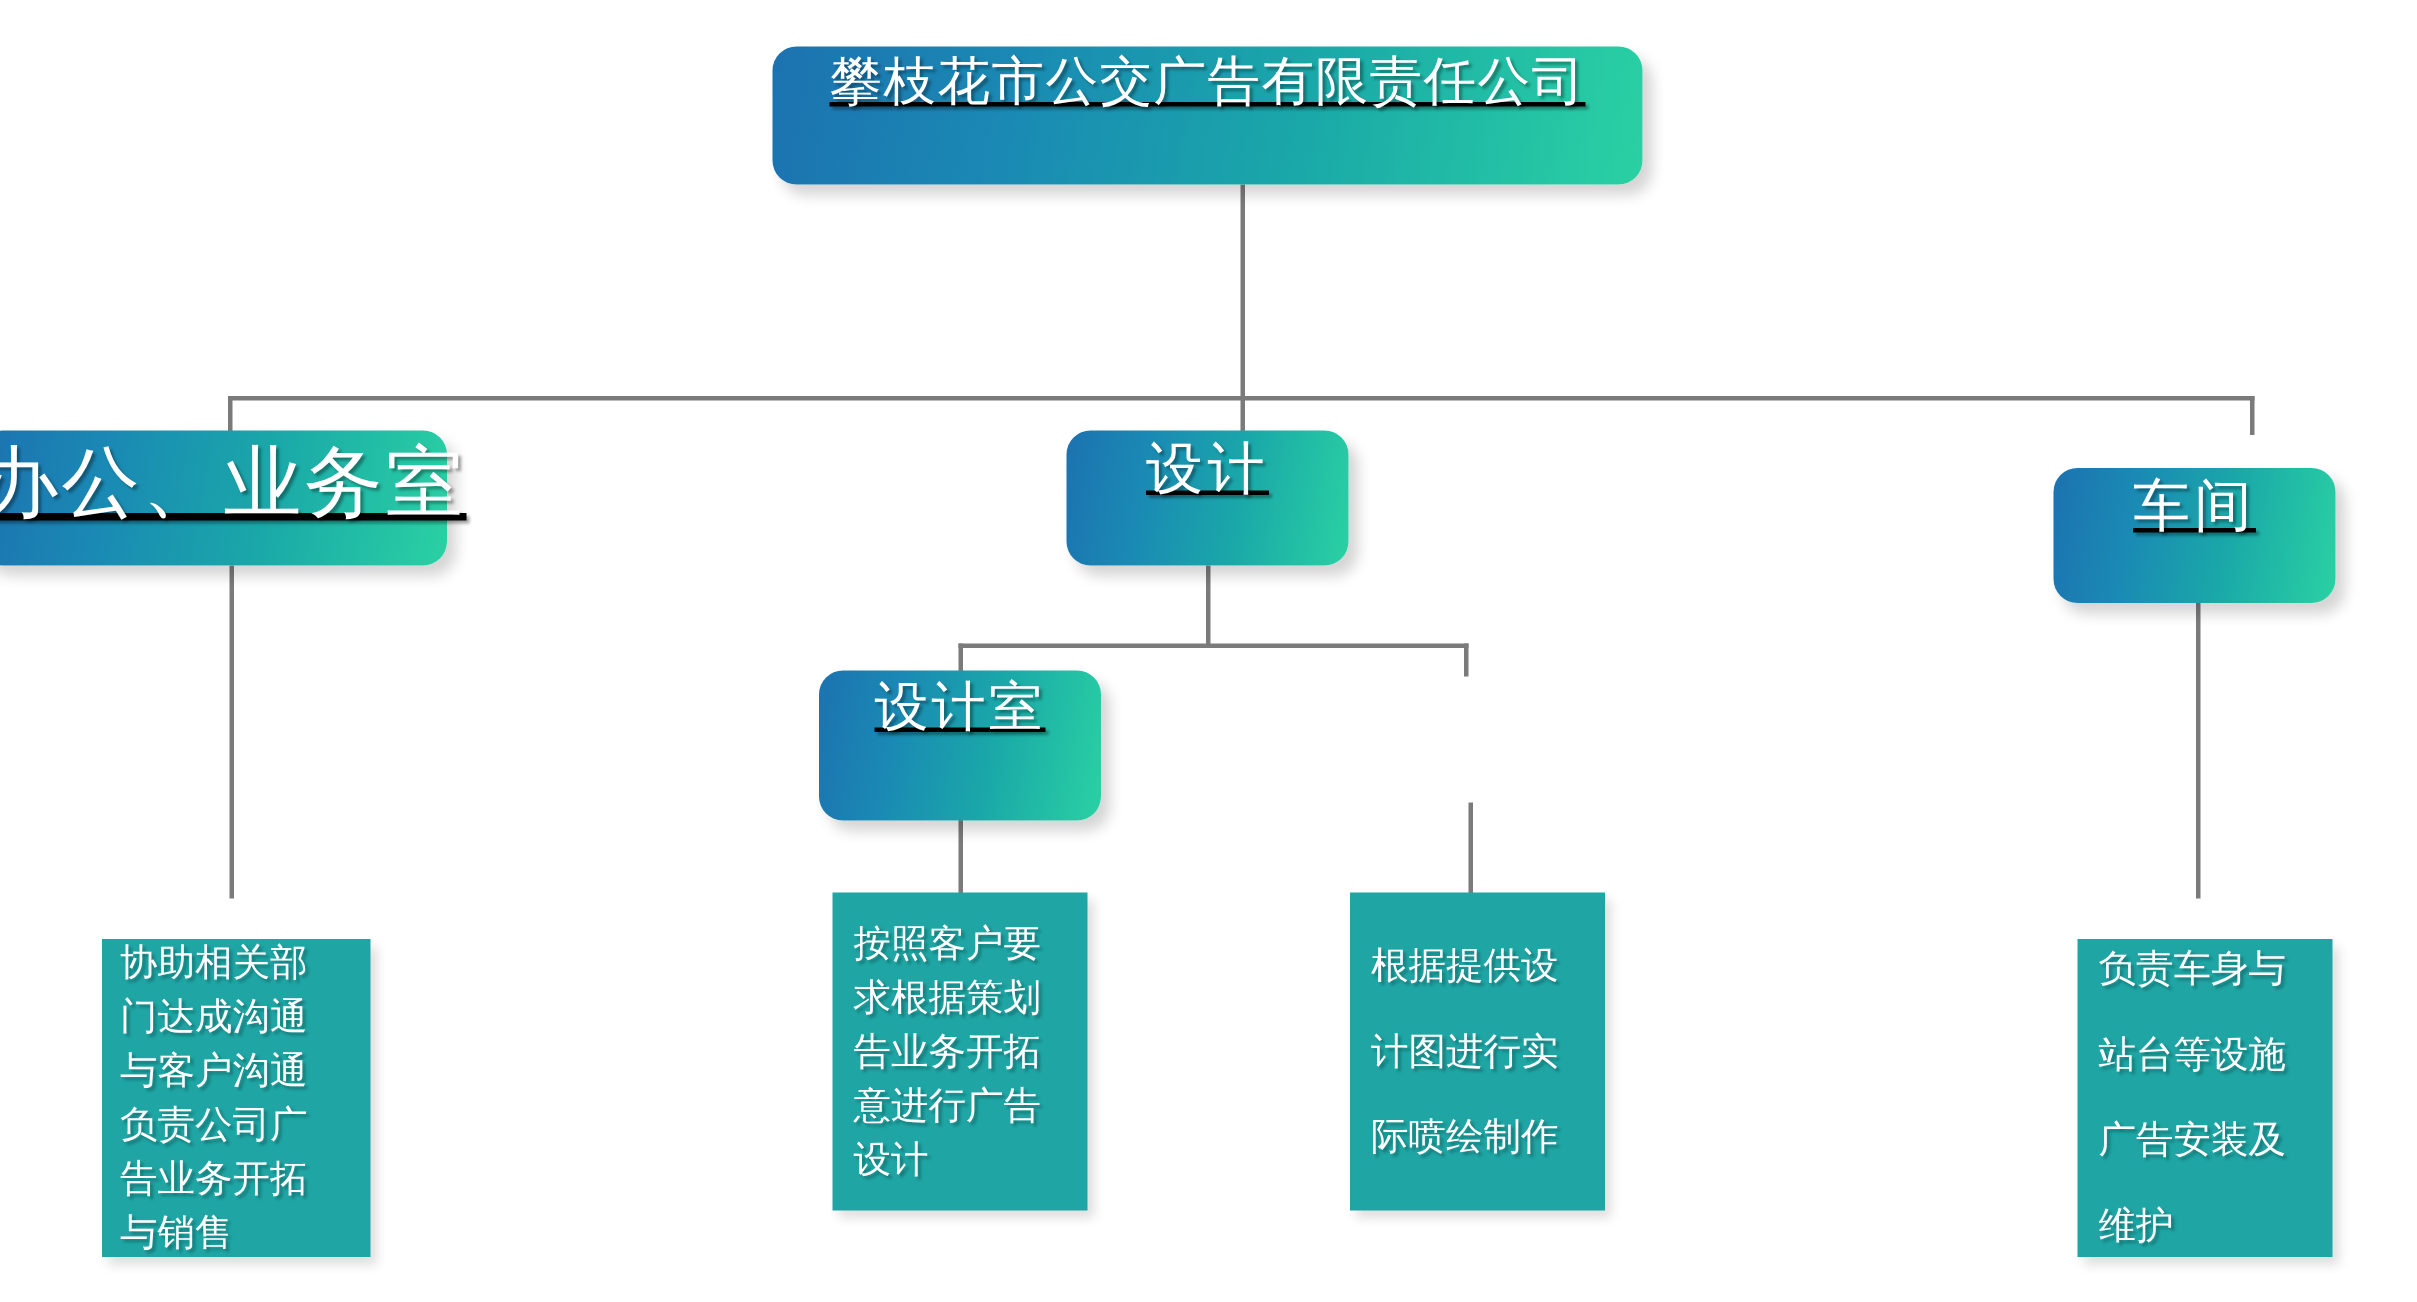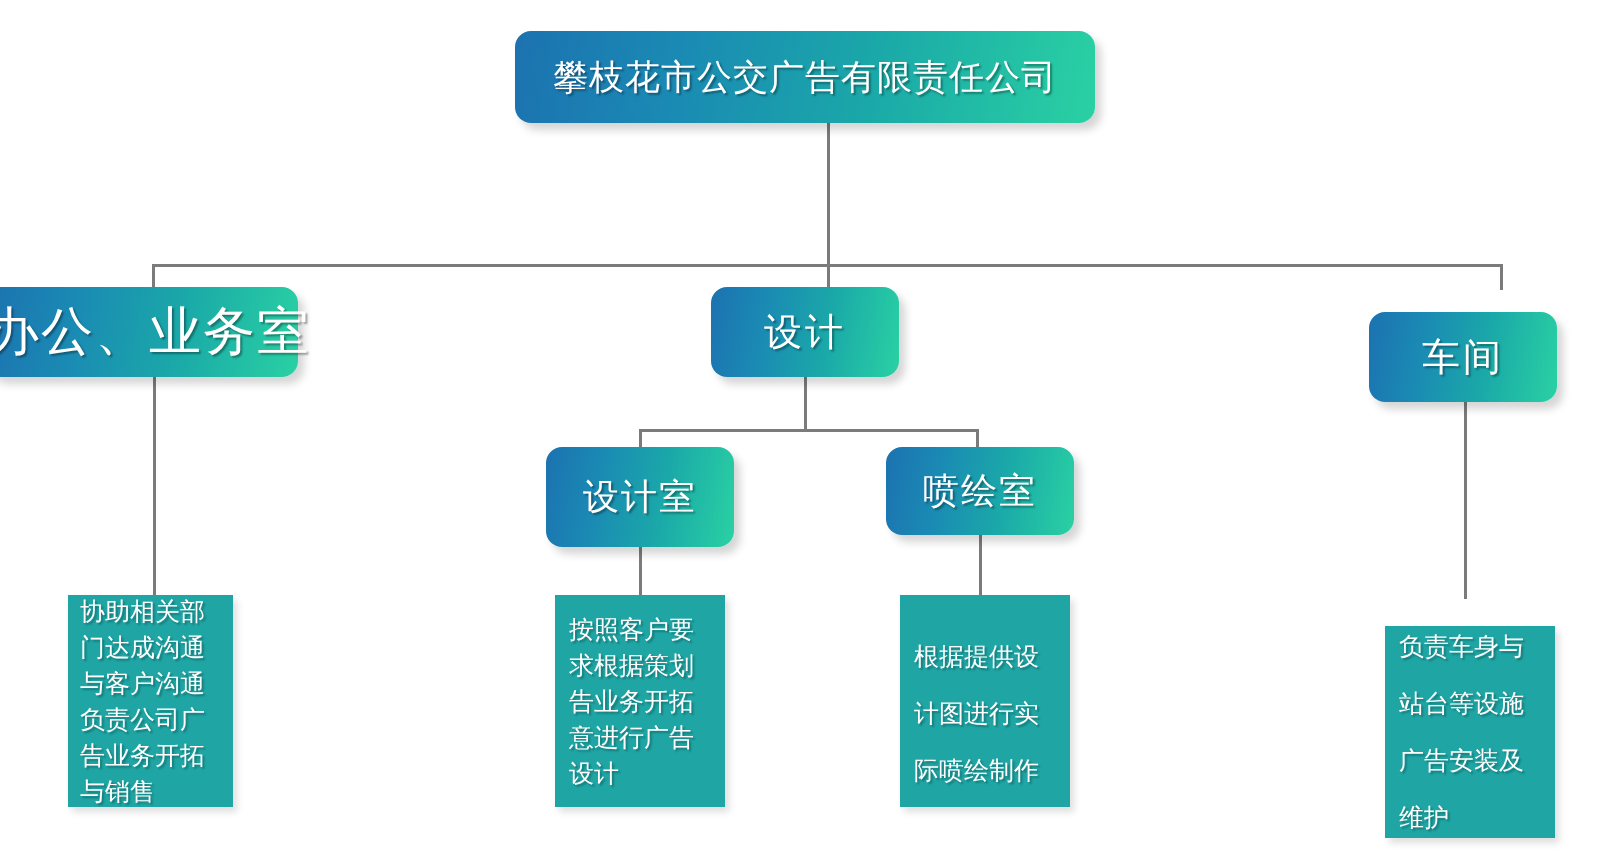--- a/index.html
+++ b/index.html
@@ -26,22 +26,23 @@
   .conn-v { width: 3px; }
   .conn-h { height: 3px; }
 
   
   .node {
     position: absolute;
     border-radius: 16px;
     background: linear-gradient(100deg, #1c72b0 0%, #1a8ab4 28%, #1aa9a8 62%, #2ad1a3 100%);
     box-shadow: 6px 7px 9px rgba(0,0,0,0.17);
     display: flex;
-    align-items: center;
+    align-items: flex-start;
     box-sizing: border-box;
+    text-decoration: underline;
   }
   .node-label {
     color: #ffffff;
     font-weight: 400;
     letter-spacing: 1px;
     white-space: nowrap;
     text-shadow: 2px 2px 2px rgba(0,0,0,0.35);
   }
 
   
@@ -117,23 +118,23 @@
   .desc-text {
     color: #ffffff;
     font-size: 25px;
     line-height: 36px;
     letter-spacing: 0px;
     text-shadow: 2px 2px 2px rgba(0,0,0,0.28);
     white-space: pre-line;
   }
   .desc-wide .desc-text { line-height: 57px; }
 
-  #desc-office   { left: 68px;   top: 595px; width: 165px; height: 212px; padding-left: 12px; }
+  #desc-office   { left: 68px;   top: 626px; width: 179px; height: 212px; padding-left: 12px; }
   #desc-design   { left: 555px;  top: 595px; width: 170px; height: 212px; }
-  #desc-print    { left: 900px;  top: 595px; width: 170px; height: 212px; justify-content: flex-end; }
+  #desc-print    { left: 900px;  top: 595px; width: 170px; height: 212px; }
   #desc-workshop { left: 1385px; top: 626px; width: 170px; height: 212px; }
 </style>
 </head>
 <body>
 
 <div id="org-chart">
 
   <div class="conn conn-v" style="left:827px; top:123px; width:3px; height:142px;"></div>
   <div class="conn conn-h" style="left:152px; top:264px; width:1351px; height:3px;"></div>
   <div class="conn conn-v" style="left:152px; top:264px; width:3px; height:26px;"></div>
@@ -163,23 +164,20 @@
   </div>
 
   <div class="node" id="node-workshop">
     <span class="node-label">车间</span>
   </div>
 
   <div class="node" id="node-designroom">
     <span class="node-label">设计室</span>
   </div>
 
-  <div class="node" id="node-printroom">
-    <span class="node-label">喷绘室</span>
-  </div>
 
   <div class="desc" id="desc-office">
     <span class="desc-text">协助相关部
 门达成沟通
 与客户沟通
 负责公司广
 告业务开拓
 与销售</span>
   </div>
 

